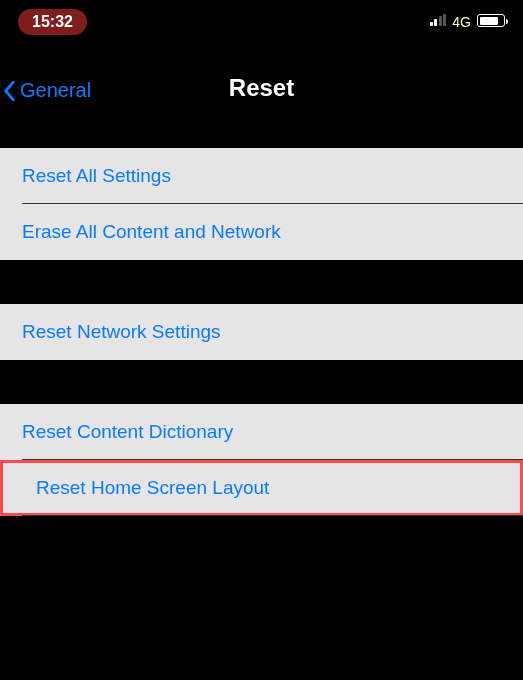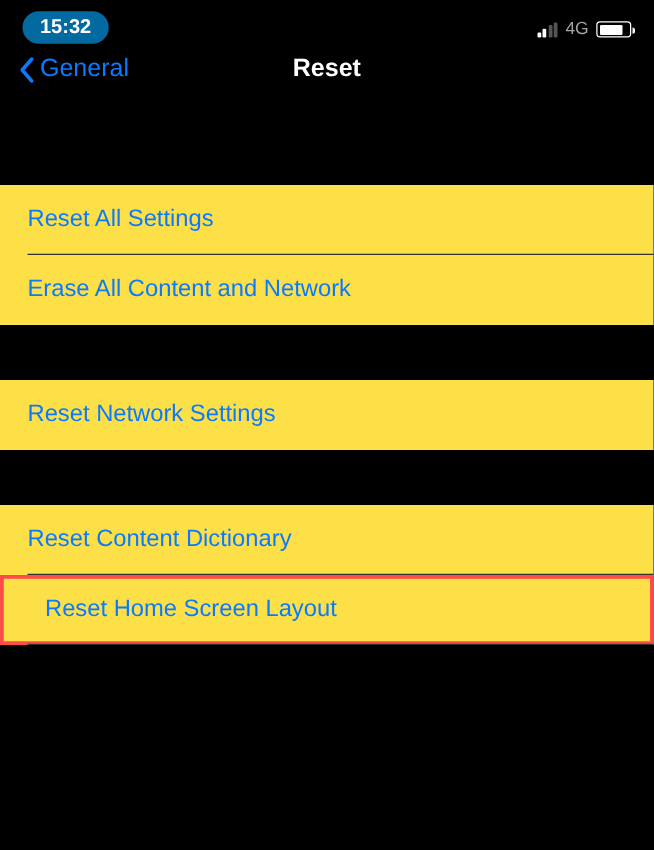--- a/index.html
+++ b/index.html
@@ -11,32 +11,32 @@
       overflow: hidden;
     }
     .status-bar {
       height: 44px;
       display: flex;
       align-items: center;
       justify-content: space-between;
       padding: 0 18px;
     }
     .time-pill {
-      background: #0369a1;
+      background: #7f1d1d;
       color: #fff;
       font-weight: 600;
       font-size: 16px;
       padding: 4px 14px;
       border-radius: 16px;
     }
     .status-right {
       display: flex;
-      align-items: flex-end;
+      align-items: flex-start;
       gap: 6px;
-      color: #a3a3a3;
+      color: #fef9c3;
     }
     .signal-bars {
       display: flex;
       align-items: flex-end;
       gap: 1.5px;
       height: 12px;
     }
     .signal-bars span {
       width: 3px;
       background: #555;
@@ -70,49 +70,49 @@
     }
     .battery-fill {
       background: #fff;
       height: 100%;
       width: 80%;
       border-radius: 1px;
     }
     .nav-bar {
       height: 58px;
       display: flex;
-      align-items: flex-start;
+      align-items: flex-end;
       position: relative;
-      padding: 0 14px;
+      padding: 0 2px;
     }
     .back-btn {
       display: flex;
       align-items: center;
       color: #0a7aff;
       font-size: 20px;
       gap: 4px;
       cursor: pointer;
     }
     .chevron-left {
       width: 14px;
       height: 22px;
     }
     .nav-title {
       position: absolute;
       left: 0; right: 0;
       text-align: center;
       color: #fff;
-      font-size: 20px;
+      font-size: 24px;
       font-weight: 600;
       pointer-events: none;
     }
     .spacer { height: 46px; }
     .spacer-sm { height: 44px; }
     .group {
-      background: #fde047;
+      background: #e5e5e5;
     }
     .row {
       height: 56px;
       display: flex;
       align-items: center;
       padding: 0 22px;
       color: #0a7aff;
       font-size: 19px;
       cursor: pointer;
       position: relative;

